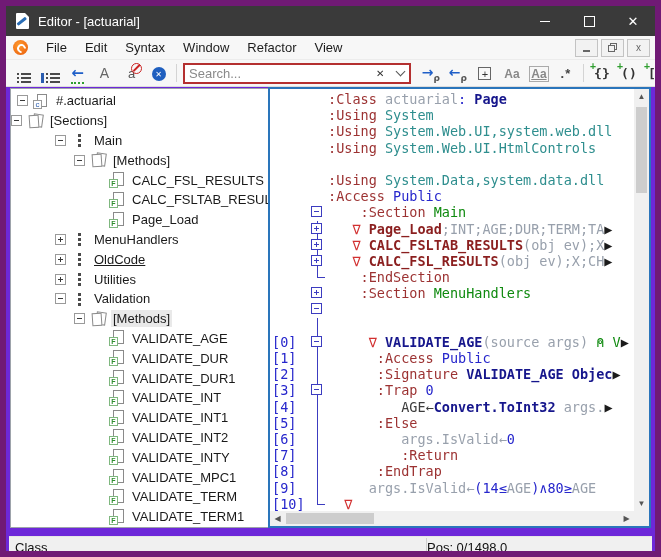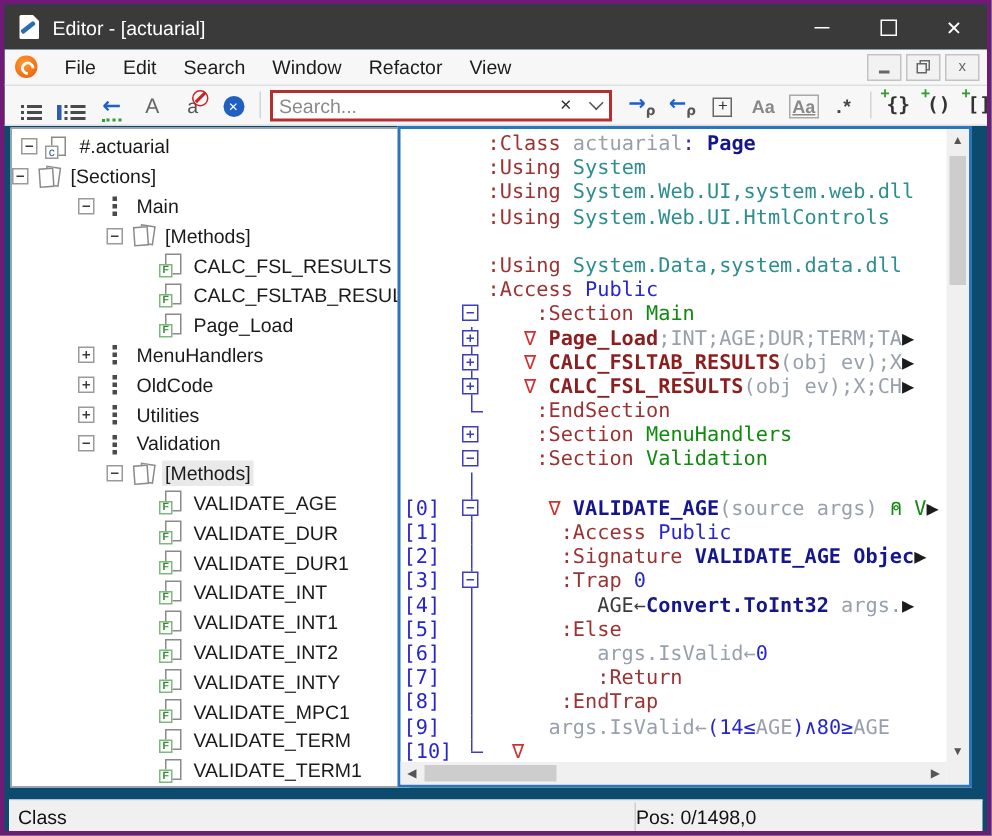--- a/index.html
+++ b/index.html
@@ -1,16 +1,16 @@
 <!DOCTYPE html>
 <html><head>
 <meta charset="utf-8">
 <style>
   html,body{margin:0;padding:0;background:#c9c9c9;}
-  #window{width:661px;height:557px;position:relative;background:#0c4a6e;border:3px solid #701a75;
+  #window{width:661px;height:557px;position:relative;background:#6d28d9;border:6px solid #701a75;
     box-sizing:border-box;overflow:hidden;font-family:"Liberation Sans","DejaVu Sans",sans-serif;}
   
   .titlebar{position:absolute;left:0;top:0;right:0;height:30px;background:#3a3a3a;display:flex;align-items:center;color:#fff;}
   .doc-icon{width:13px;height:16px;background:#fff;margin-left:10px;position:relative;border-radius:1px;flex:none;}
   .doc-icon::before{content:"";position:absolute;right:-1px;top:-1px;border:3px solid #3a3a3a;border-left-color:transparent;border-bottom-color:transparent;}
   .doc-icon::after{content:"";position:absolute;left:2px;top:10px;width:11px;height:2.5px;background:#2a6db5;transform:rotate(-38deg);transform-origin:left bottom;border-radius:1px;}
   .title-text{margin-left:9px;font-size:13px;}
   .cap-btns{margin-left:auto;display:flex;height:100%;}
   .cap-btn{width:44px;height:100%;display:flex;align-items:center;justify-content:center;color:#fff;}
   .g-min{width:10px;height:1px;background:#fff;}
@@ -133,21 +133,21 @@
           <span class="g-close">✕</span>
         </span>
     </span>
   </div>
 
   <div class="menubar">
     <span class="dy-logo"></span>
     <span style="display:flex;height:100%" id="menu-items">
         <span class="menu-item">File</span>
         <span class="menu-item">Edit</span>
-        <span class="menu-item">Search</span>
+        <span class="menu-item">Syntax</span>
         <span class="menu-item">Window</span>
         <span class="menu-item">Refactor</span>
         <span class="menu-item">View</span>
       </span>
     <span class="mdi-btns">
       <span class="mdi-btn">
           <span class="g-min2"></span>
         </span>
       <span class="mdi-btn">
           <span class="g-rest"></span>
@@ -264,21 +264,21 @@
         <div class="trow" style="padding-left: 82px;">
           <span class="exp none"></span>
           <span class="ic ic-fn"></span>
           <span class="tlabel">Page_Load</span>
         </div>
         <div class="trow" style="padding-left: 44px;">
           <span class="exp plus"></span>
           <span class="ic ic-section"></span>
           <span class="tlabel">MenuHandlers</span>
         </div>
-        <div class="trow" style="padding-left: 44px;">
+        <div class="trow" style="padding-left: 44px; text-decoration: underline;">
           <span class="exp plus"></span>
           <span class="ic ic-section"></span>
           <span class="tlabel">OldCode</span>
         </div>
         <div class="trow" style="padding-left: 44px;">
           <span class="exp plus"></span>
           <span class="ic ic-section"></span>
           <span class="tlabel">Utilities</span>
         </div>
         <div class="trow" style="padding-left: 44px;">
@@ -425,21 +425,20 @@
             <span class="fold">
               <i class="fbox plus"></i>
             </span>
             <span class="ct"><span class="c-k">    :Section </span><span class="c-gr">MenuHandlers</span></span>
           </div>
           <div class="code-line">
             <span class="gut"></span>
             <span class="fold">
               <i class="fbox"></i>
             </span>
-            <span class="ct"><span class="c-k">    :Section </span><span class="c-gr">Validation</span></span>
           </div>
           <div class="code-line">
             <span class="gut"></span>
             <span class="fold">
               <i class="vl"></i>
             </span>
             <span class="ct"></span>
           </div>
           <div class="code-line">
             <span class="gut">[0]</span>

